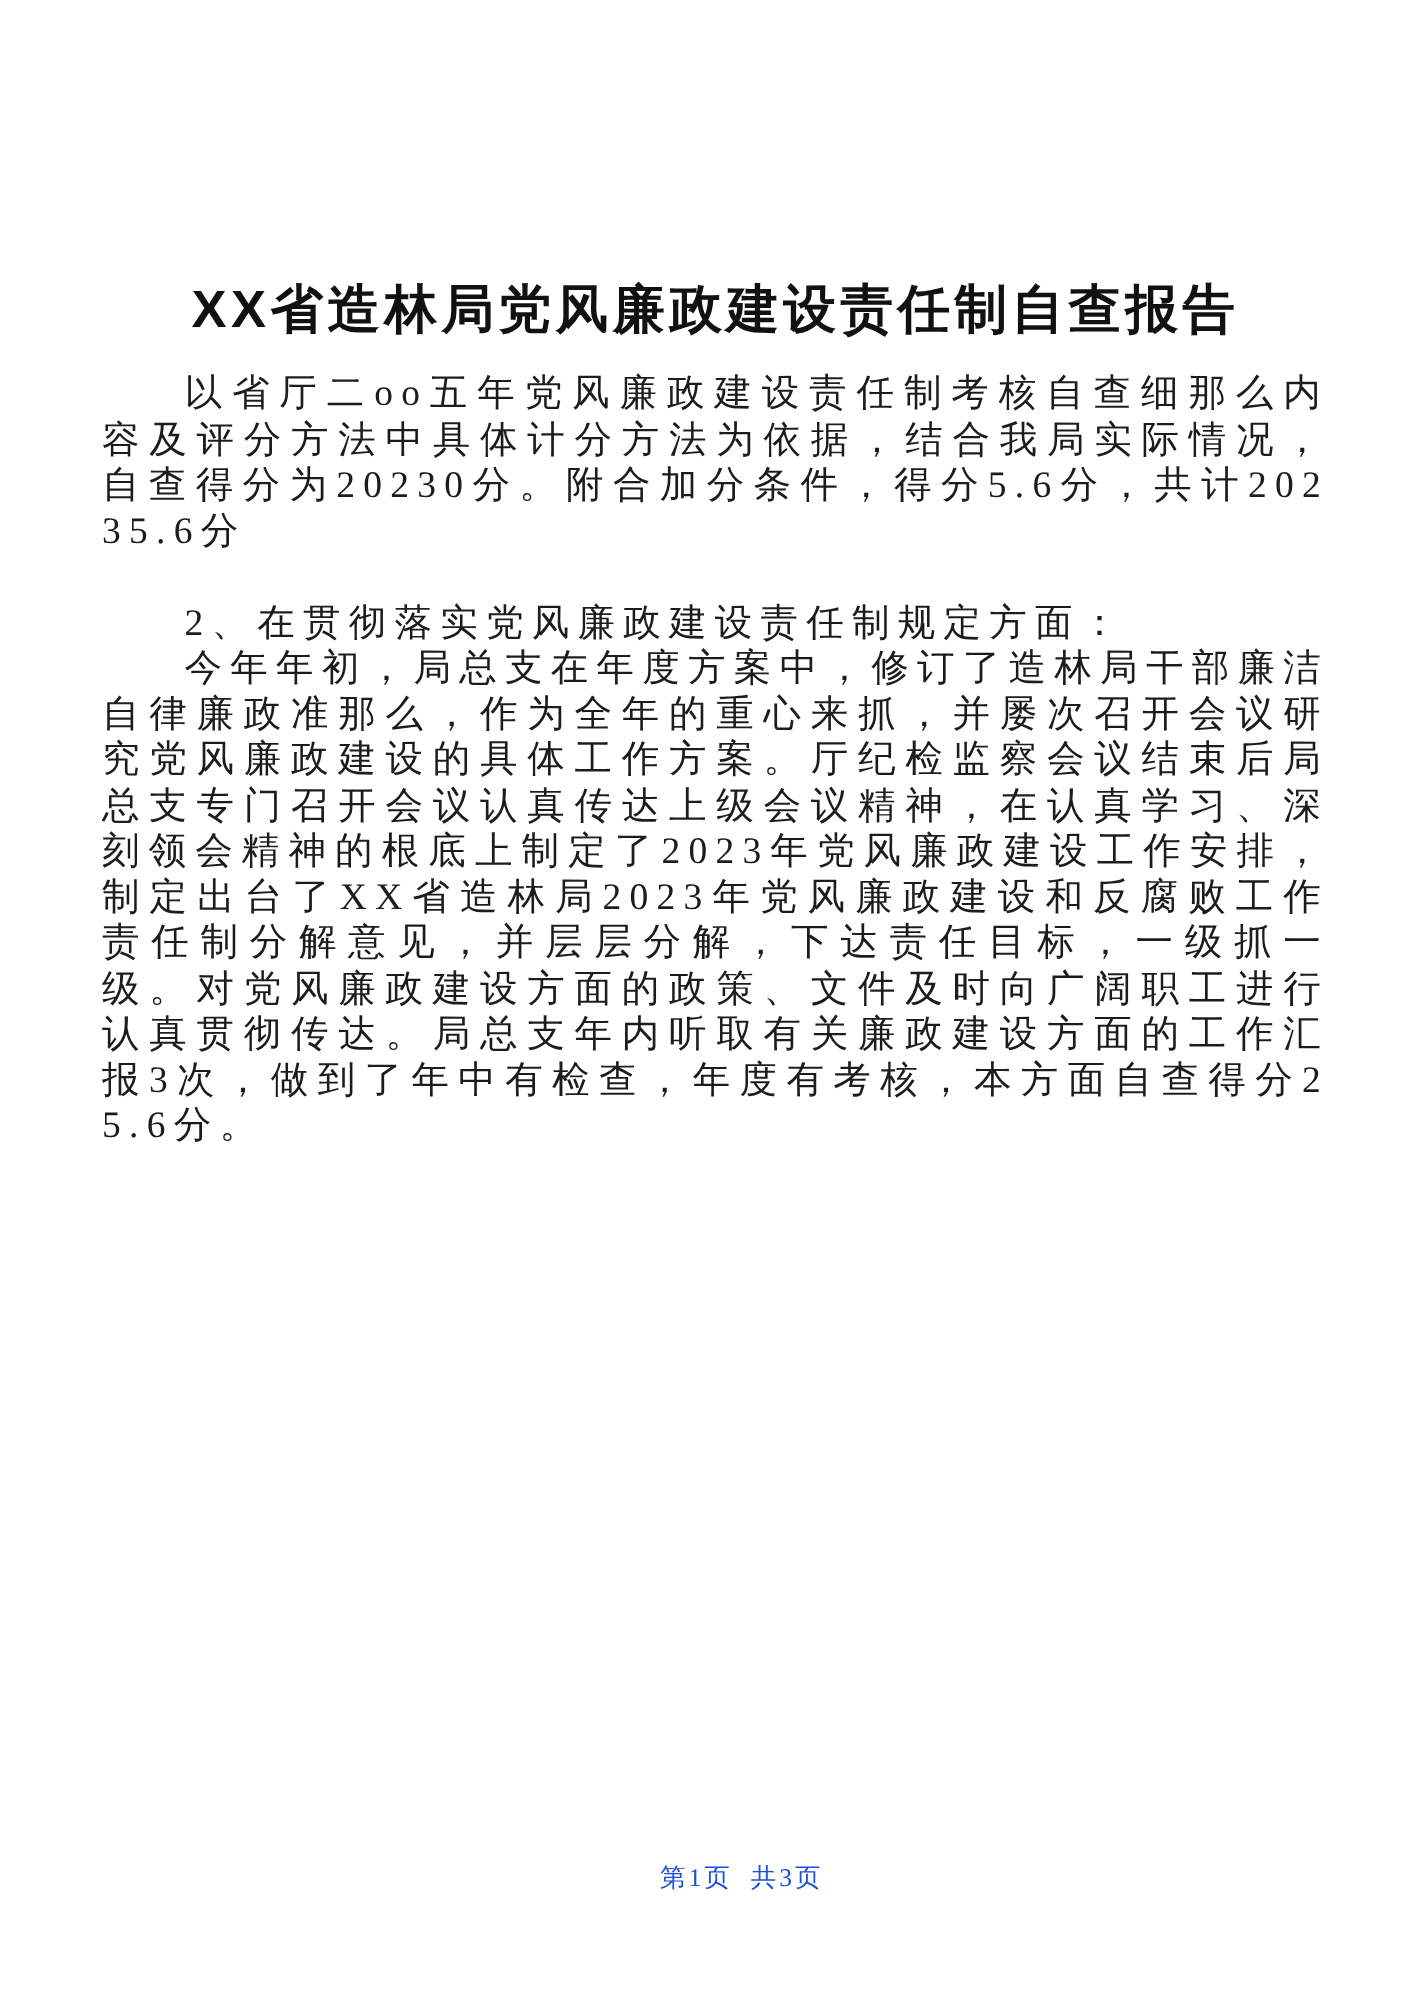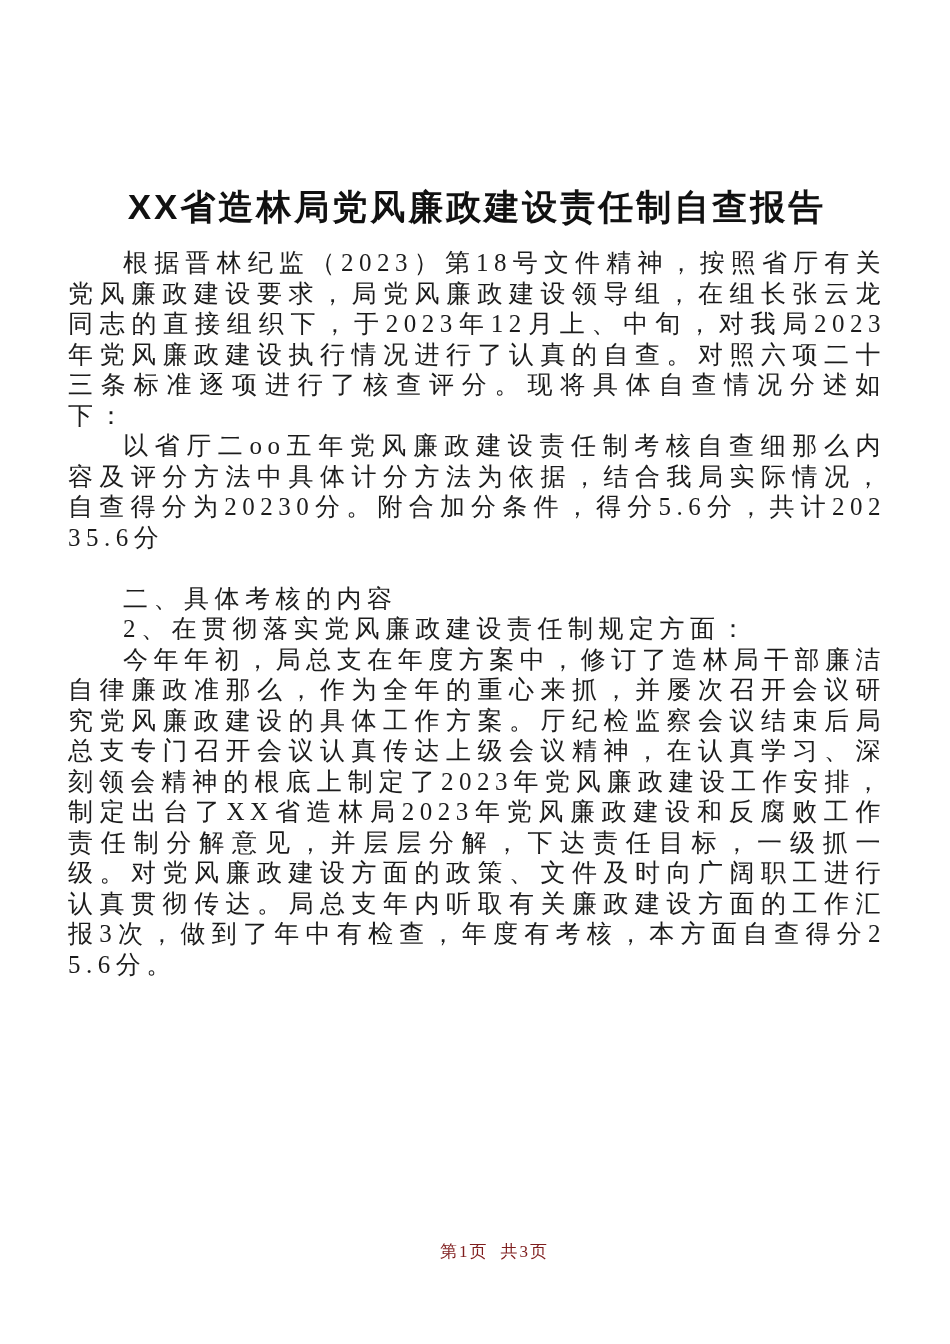--- a/index.html
+++ b/index.html
@@ -47,43 +47,41 @@
     height: 30.5px;
     text-indent: 0;
   }
   .footer {
     position: absolute;
     top: 1242px;
     left: 440px;
     font-size: 17px;
     line-height: 1.2;
     letter-spacing: 2px;
-    color: #7f1d1d;
+    color: #1d4ed8;
     white-space: nowrap;
   }
   .footer .pages {
     margin-left: 12px;
   }
 </style>
 </head>
 <body>
 
 <div class="page">
   <div class="content">
 
     <h1 class="doc-title">XX省造林局党风廉政建设责任制自查报告</h1>
 
-    <p class="para body">根据晋林纪监（2023）第18号文件精神，按照省厅有关党风廉政建设要求，局党风廉政建设领导组，在组长张云龙同志的直接组织下，于2023年12月上、中旬，对我局2023年党风廉政建设执行情况进行了认真的自查。对照六项二十三条标准逐项进行了核查评分。现将具体自查情况分述如下：</p>
 
 
     <p class="para body">以省厅二oo五年党风廉政建设责任制考核自查细那么内容及评分方法中具体计分方法为依据，结合我局实际情况，自查得分为20230分。附合加分条件，得分5.6分，共计20235.6分</p>
 
     <p class="para blank"></p>
 
-    <p class="para heading">二、具体考核的内容</p>
 
     <p class="para heading">2、在贯彻落实党风廉政建设责任制规定方面：</p>
 
     <p class="para body">今年年初，局总支在年度方案中，修订了造林局干部廉洁自律廉政准那么，作为全年的重心来抓，并屡次召开会议研究党风廉政建设的具体工作方案。厅纪检监察会议结束后局总支专门召开会议认真传达上级会议精神，在认真学习、深刻领会精神的根底上制定了2023年党风廉政建设工作安排，制定出台了XX省造林局2023年党风廉政建设和反腐败工作责任制分解意见，并层层分解，下达责任目标，一级抓一级。对党风廉政建设方面的政策、文件及时向广阔职工进行认真贯彻传达。局总支年内听取有关廉政建设方面的工作汇报3次，做到了年中有检查，年度有考核，本方面自查得分25.6分。</p>
 
 
 
   </div>
 
   <div class="footer">

